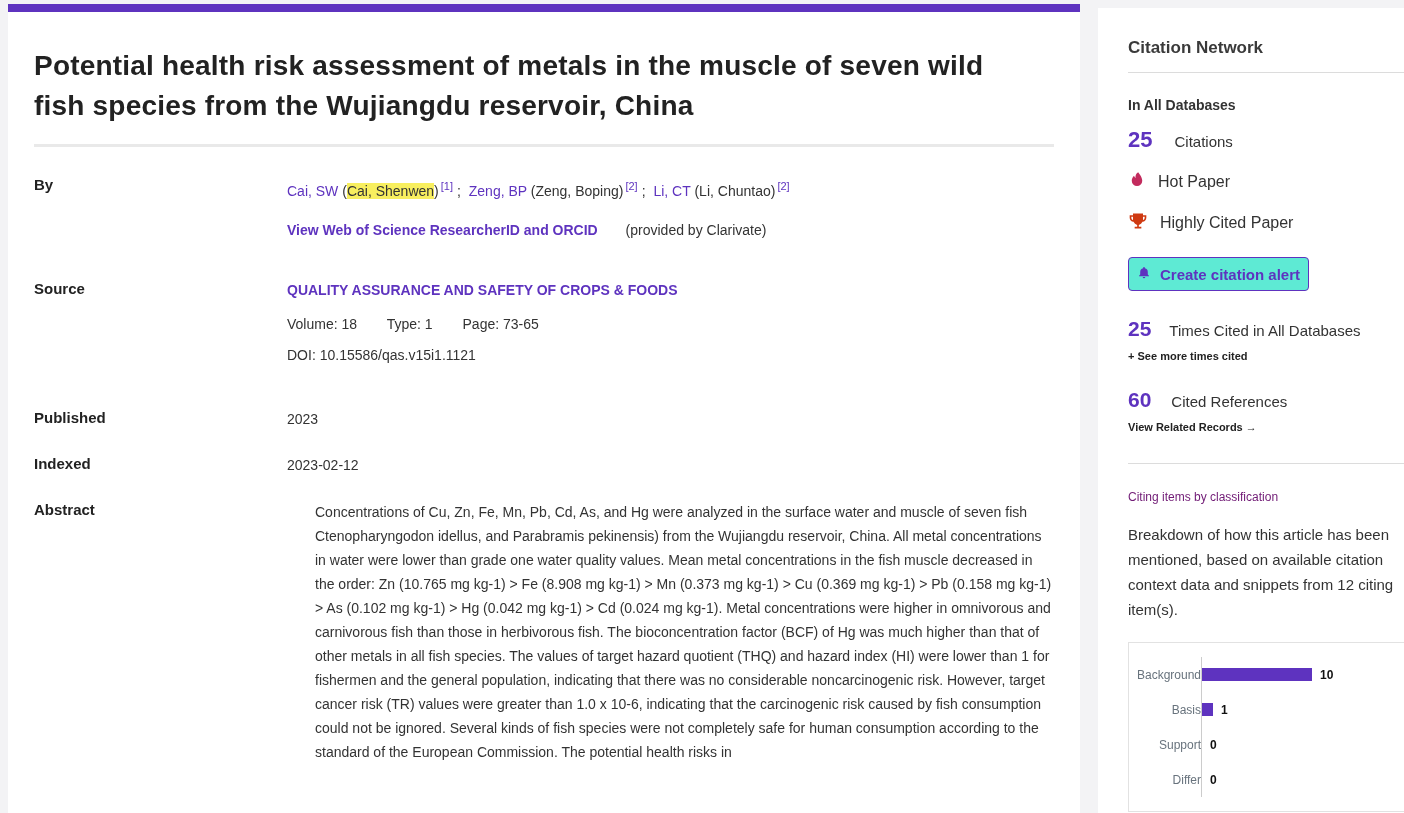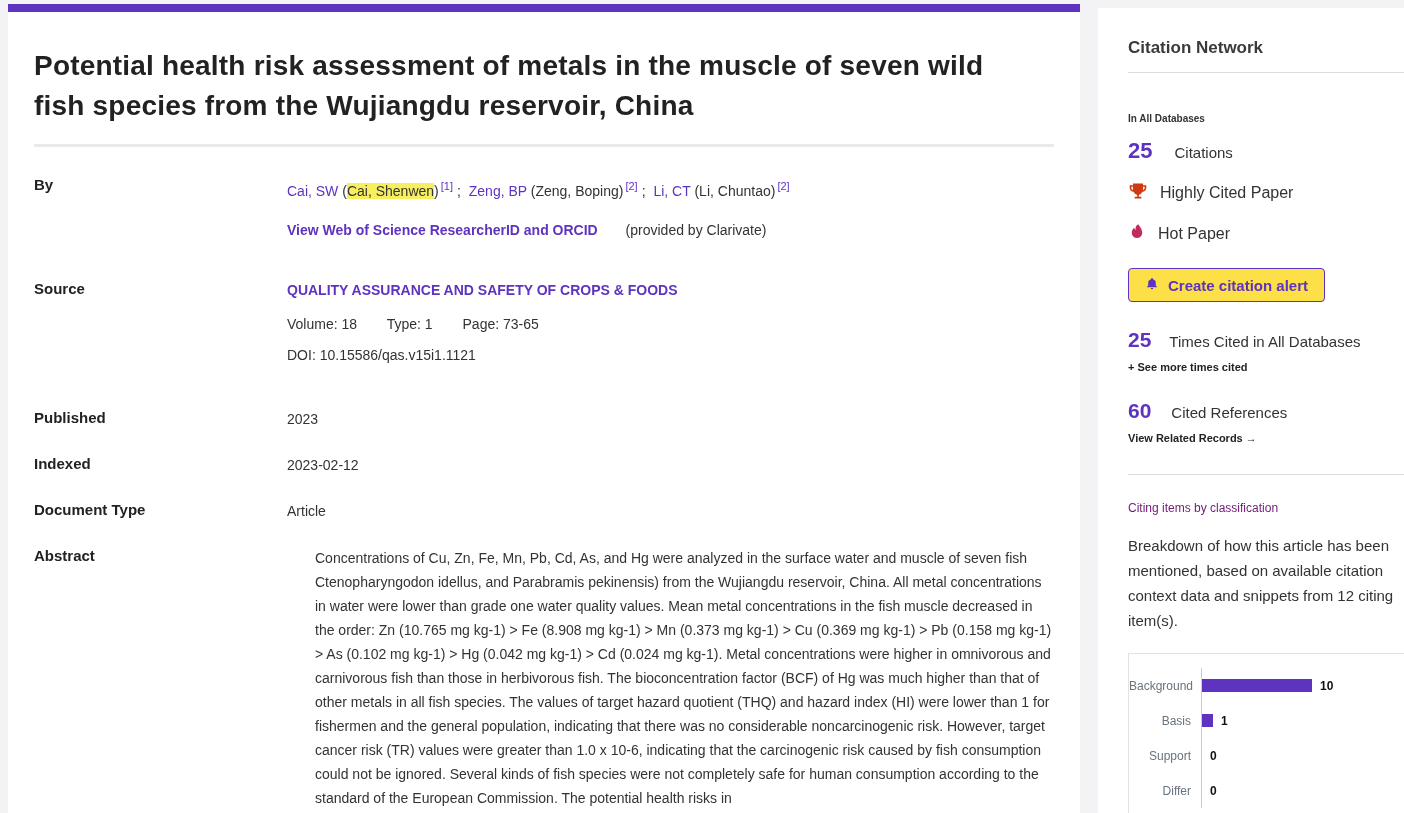--- a/index.html
+++ b/index.html
@@ -49,43 +49,43 @@
 
   .abstract-text { margin:0; line-height:24px; max-width:766px; }
 
   
   .side-card {
     position:absolute; left:1098px; top:8px; width:306px; height:805px;
     background:#fff; padding-left:30px;
   }
   .cn-heading { font-size:17px; font-weight:bold; color:#3a3a3a; padding-top:30px; margin:0 0 14px; }
   .divider { height:1px; background:#dcdcdc; }
-  .in-all { font-size:10px; font-weight:bold; color:#333; margin-top:40px; }
+  .in-all { font-size:14px; font-weight:bold; color:#333; margin-top:24px; }
   .count-row { display:flex; align-items:baseline; gap:22px; margin-top:14px; cursor:pointer; }
   .count { color:var(--accent); font-size:22px; font-weight:bold; }
   .count-label { font-size:15px; color:#333; }
   .badge-row { display:flex; align-items:center; gap:12px; margin-top:17px; font-size:16px; color:#333; }
   .badge-row svg { flex:none; }
   .alert-btn {
     margin-top:22px; display:inline-flex; align-items:center; gap:9px;
-    border:1.5px solid var(--accent); border-radius:4px; background:#fde047;
-    color:var(--accent); font-weight:bold; font-size:15px; padding:7px 16px;
+    border:1.5px solid var(--accent); border-radius:4px; background:#5eead4;
+    color:var(--accent); font-weight:bold; font-size:15px; padding:7px 8px;
     cursor:pointer; font-family:inherit;
   }
   .bold-link { font-weight:bold; font-size:11px; color:#222; margin-top:9px; cursor:pointer; }
   .sect-gap { margin-top:26px; }
   .cc-heading { font-size:12px; font-weight:normal; color:#701a75; margin:26px 0 0; }
   .cc-desc { font-size:15px; line-height:25px; color:#333; margin-top:18px; width:274px; }
 
   .chart-box {
     margin-top:20px; border:1px solid #e2e2e2; width:300px; height:170px;
     padding-top:14px; overflow:hidden;
   }
   .chart-row { display:flex; align-items:center; height:35px; }
-  .bar-label { width:72px; text-align:right; padding-right:10px; font-size:12px; color:#68737d; flex:none; }
+  .bar-label { width:72px; text-align:right; font-size:12px; color:#68737d; flex:none; }
   .bar-area { border-left:1px solid #ccc; display:flex; align-items:center; height:100%; flex:1; }
   .bar { height:13px; background:var(--accent); }
   .bar-value { font-size:12px; font-weight:bold; color:#111; margin-left:8px; }
 </style>
 </head>
 <body style="background: rgb(243, 243, 245);">
 
 <div class="main-card">
   <div class="accent-bar"></div>
   <div class="main-inner">
@@ -128,62 +128,58 @@
     <div class="field f-published">
       <div class="flabel">Published</div>
       <div class="fvalue">2023</div>
     </div>
 
     <div class="field f-indexed">
       <div class="flabel">Indexed</div>
       <div class="fvalue">2023-02-12</div>
     </div>
 
-    <div class="field f-doctype">
-      <div class="flabel">Document Type</div>
-      <div class="fvalue">Article</div>
-    </div>
 
     <div class="field f-abstract">
       <div class="flabel">Abstract</div>
       <div class="fvalue">
           <p class="abstract-text">Concentrations of Cu, Zn, Fe, Mn, Pb, Cd, As, and Hg were analyzed in the surface water and muscle of seven fish Ctenopharyngodon idellus, and Parabramis pekinensis) from the Wujiangdu reservoir, China. All metal concentrations in water were lower than grade one water quality values. Mean metal concentrations in the fish muscle decreased in the order: Zn (10.765 mg kg-1) &gt; Fe (8.908 mg kg-1) &gt; Mn (0.373 mg kg-1) &gt; Cu (0.369 mg kg-1) &gt; Pb (0.158 mg kg-1) &gt; As (0.102 mg kg-1) &gt; Hg (0.042 mg kg-1) &gt; Cd (0.024 mg kg-1). Metal concentrations were higher in omnivorous and carnivorous fish than those in herbivorous fish. The bioconcentration factor (BCF) of Hg was much higher than that of other metals in all fish species. The values of target hazard quotient (THQ) and hazard index (HI) were lower than 1 for fishermen and the general population, indicating that there was no considerable noncarcinogenic risk. However, target cancer risk (TR) values were greater than 1.0 x 10-6, indicating that the carcinogenic risk caused by fish consumption could not be ignored. Several kinds of fish species were not completely safe for human consumption according to the standard of the European Commission. The potential health risks in</p>
         </div>
     </div>
 
   </div>
 </div>
 
 <div class="side-card">
   <h2 class="cn-heading">Citation Network</h2>
   <div class="divider"></div>
 
   <div class="in-all">In All Databases</div>
 
   <div class="count-row">
     <span class="count">25</span>
     <span class="count-label">Citations</span>
+  </div>
+
+  <div class="badge-row">
+    <span>
+      <svg width="18" height="20" viewBox="0 0 24 24" fill="#c22b5d">
+          <path d="M13.5 1.5s5.5 6 5.5 11.5a7 7 0 0 1-14 0c0-2.6 1.3-4.9 3-6.6.4 1.2 1.2 2.3 2.2 2.9-.6-2.6 0-5.6 3.3-7.8z"></path>
+        </svg>
+    </span>
+    <span>Hot Paper</span>
   </div>
 
   <div class="badge-row">
     <span>
       <svg width="20" height="20" viewBox="0 0 24 24" fill="#cf3a12">
           <path d="M6 3h12v2h4v3c0 2.6-2 4.7-4.6 5a7 7 0 0 1-4.4 3.7V19h3v2H8v-2h3v-2.3A7 7 0 0 1 6.6 13C4 12.7 2 10.6 2 8V5h4V3zm-2 4v1c0 1.3.8 2.4 2 2.8V7H4zm16 0h-2v3.8c1.2-.4 2-1.5 2-2.8V7z"></path>
         </svg>
     </span>
     <span>Highly Cited Paper</span>
-  </div>
-
-  <div class="badge-row">
-    <span>
-      <svg width="18" height="20" viewBox="0 0 24 24" fill="#c22b5d">
-          <path d="M13.5 1.5s5.5 6 5.5 11.5a7 7 0 0 1-14 0c0-2.6 1.3-4.9 3-6.6.4 1.2 1.2 2.3 2.2 2.9-.6-2.6 0-5.6 3.3-7.8z"></path>
-        </svg>
-    </span>
-    <span>Hot Paper</span>
   </div>
 
   <button class="alert-btn">
     <span>
       <svg width="14" height="15" viewBox="0 0 24 24" fill="currentColor">
           <path d="M12 22a2.2 2.2 0 0 0 2.2-2.2H9.8A2.2 2.2 0 0 0 12 22zm6.5-6.5V11a6.5 6.5 0 0 0-5-6.3V4a1.5 1.5 0 1 0-3 0v.7a6.5 6.5 0 0 0-5 6.3v4.5L3.5 17.5v1h17v-1l-2-2z"></path>
         </svg>
     </span>
     <span>Create citation alert</span>
   </button>

